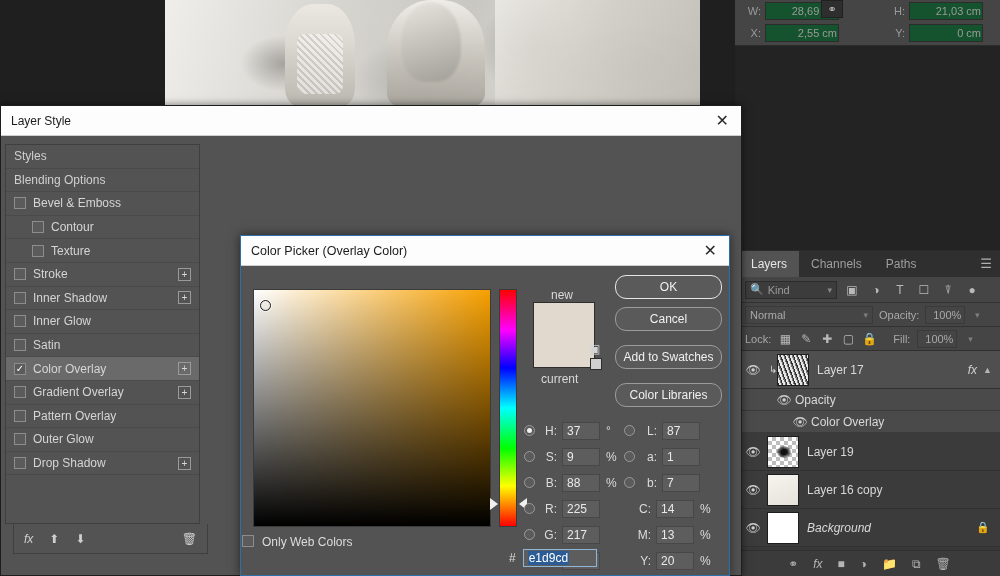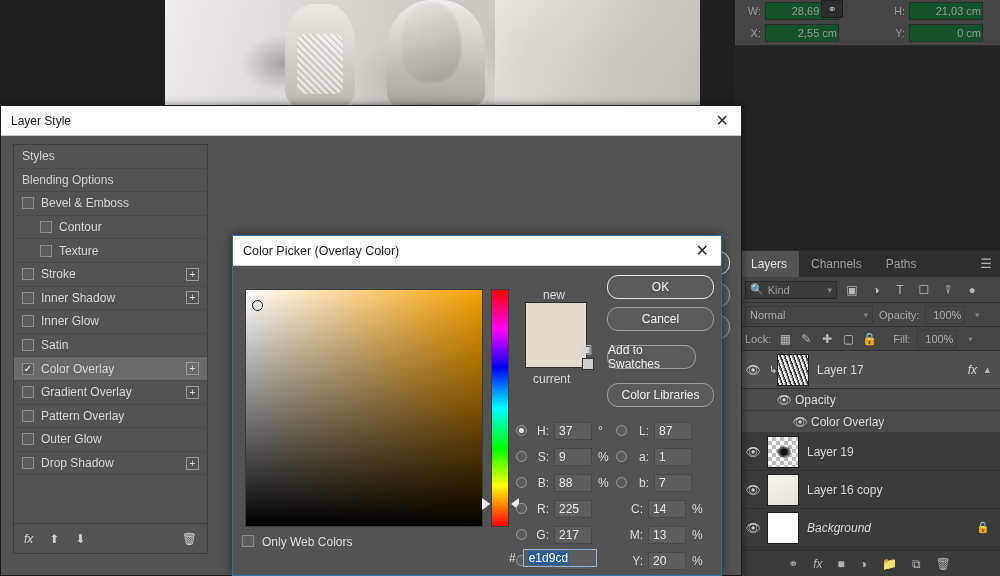--- a/index.html
+++ b/index.html
@@ -188,21 +188,21 @@
     background:#535353; border:1px solid #1d1d1d; box-shadow:0 0 8px rgba(0,0,0,.5);
   }
   #ls-titlebar{
     height:30px; background:#fdfdfd; display:flex; align-items:center;
     padding:0 10px; position:relative; border-bottom:1px solid #cfcfcf;
   }
   #ls-title{ font-size:12px; color:#1b1b1b;}
   #ls-close{ position:absolute; right:12px; top:6px; font-size:16px; color:#2a2a2a; line-height:18px;}
 
   #styles-list{
-    position:absolute; left:12px; top:38px; width:195px; height:380px;
+    position:absolute; left:4px; top:38px; width:195px; height:380px;
     background:#535353; border:1px solid #3f3f3f;
   }
   .style-item{
     height:23.6px; display:flex; align-items:center; padding-left:8px;
     border-bottom:1px solid #4a4a4a; color:#d5d5d5; font-size:12px; position:relative;
   }
   .style-item.header{ color:#cfcfcf; }
   .style-item.active{ background:#6a6a6a; }
   .cb{
     width:12px; height:12px; border:1px solid #8d8d8d; background:#5b5b5b;
@@ -270,21 +270,21 @@
     background:#5a5a5a; border:1px solid #9b9b9b; border-radius:11px;
     color:#f0f0f0; font-size:12px; display:flex; align-items:center; justify-content:center;
   }
   .ps-btn.primary{ border-color:#e6e6e6; }
   #ls-ok{ position:absolute; left:611px; top:145px; width:118px; height:24px;}
   #ls-cancel{ position:absolute; left:611px; top:177px; width:118px; height:24px;}
   #ls-newstyle{ position:absolute; left:611px; top:209px; width:118px; height:24px;}
 
   
   #color-picker{
-    position:absolute; left:232px; top:235px; width:490px; height:341px;
+    position:absolute; left:240px; top:235px; width:490px; height:341px;
     background:#535353; border:1px solid #2f6fa8; box-shadow:0 0 10px rgba(0,0,0,.55);
   }
   #cp-titlebar{
     height:30px; background:#fdfdfd; display:flex; align-items:center; padding:0 10px;
     position:relative; border-bottom:1px solid #cfcfcf;
   }
   #cp-title{ font-size:12.5px; color:#1b1b1b; }
   #cp-close{ position:absolute; right:12px; top:6px; font-size:16px; color:#2a2a2a; line-height:18px;}
 
   #sv-field{
@@ -322,21 +322,21 @@
     background:#e1d9cd; border:1px solid #2e2e2e;
   }
   #gamut-icon{ position:absolute; left:348px; top:106px; font-size:12px; color:#d4d4d4;}
   #web-icon{
     position:absolute; left:349px; top:122px; width:12px; height:12px;
     background:#cfcfcf; border:1px solid #2e2e2e;
   }
 
   #cp-ok{ position:absolute; left:374px; top:39px; width:107px; height:24px;}
   #cp-cancel{ position:absolute; left:374px; top:71px; width:107px; height:24px;}
-  #cp-swatches{ position:absolute; left:374px; top:109px; width:89px; height:24px;}
+  #cp-swatches{ position:absolute; left:374px; top:109px; width:107px; height:24px;}
   #cp-libraries{ position:absolute; left:374px; top:147px; width:107px; height:24px;}
 
   .num-row{ position:absolute; height:19px; display:flex; align-items:center; }
   .radio{
     width:11px; height:11px; border-radius:50%; border:1px solid #9a9a9a; background:#5b5b5b;
     margin-right:7px; display:flex; align-items:center; justify-content:center;
   }
   .radio.on:after{ content:""; width:5px;height:5px;border-radius:50%;background:#f0f0f0;}
   .nl{ font-size:12px; color:#dcdcdc; width:15px; text-align:right; margin-right:5px;}
   .nf{

